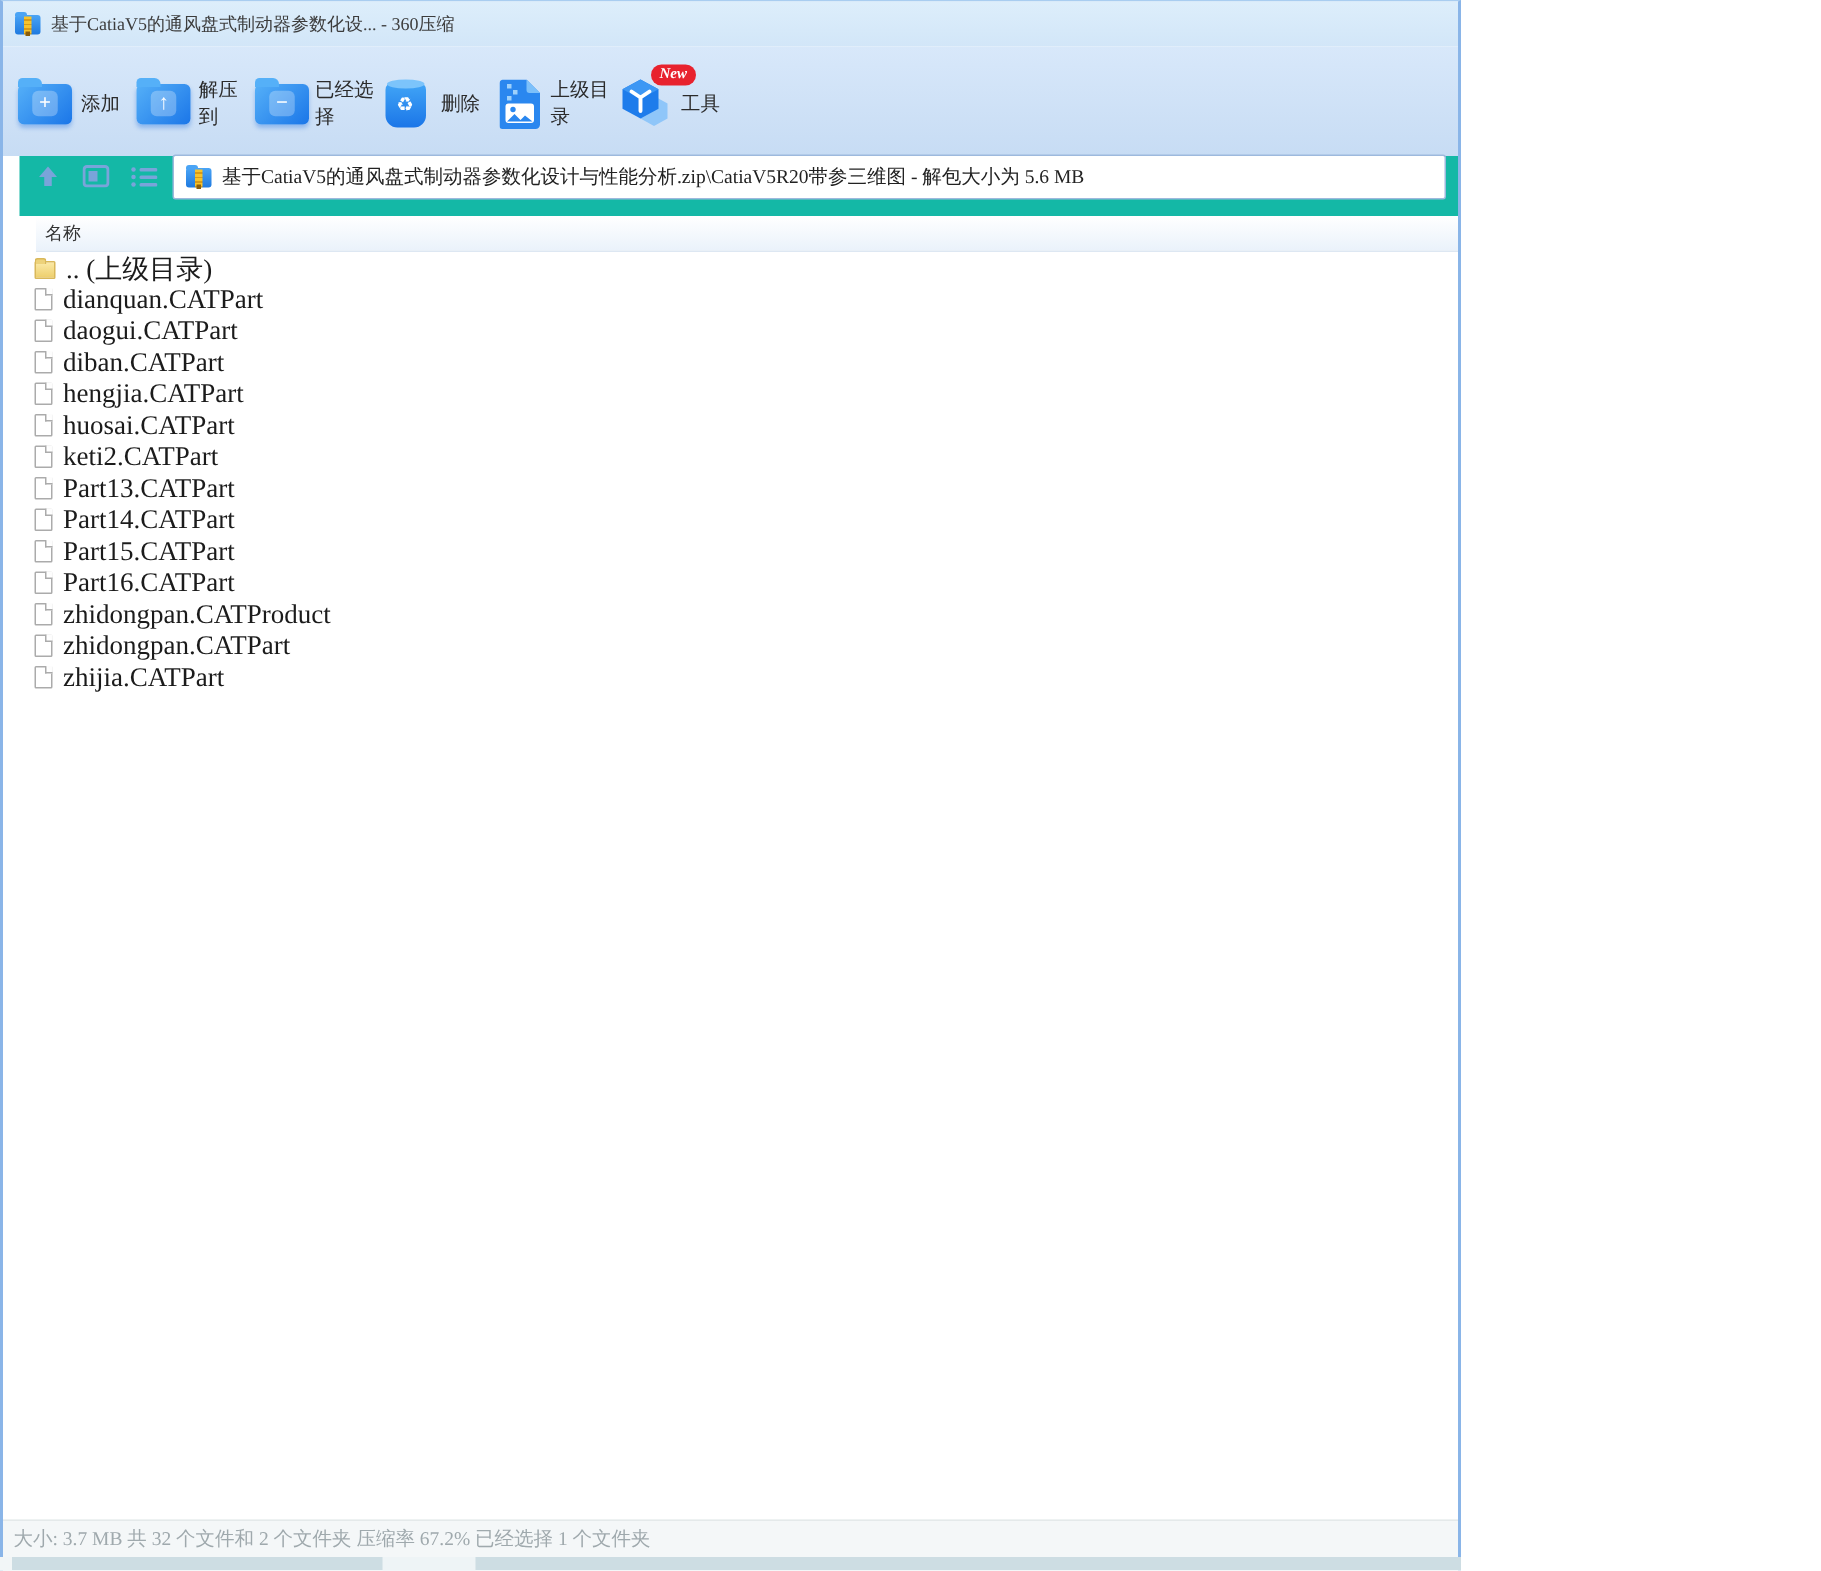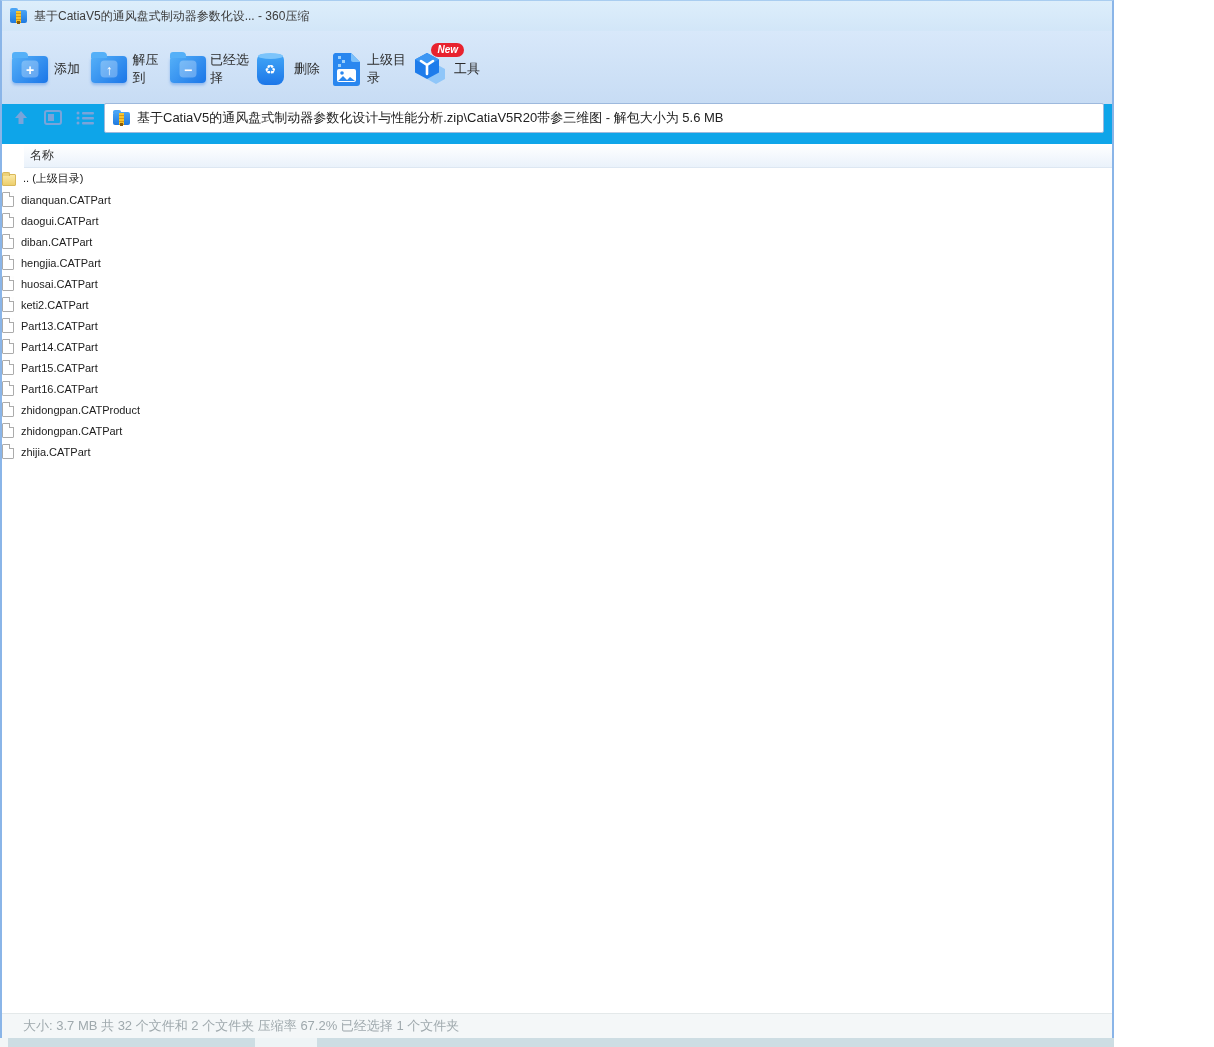--- a/index.html
+++ b/index.html
@@ -1,22 +1,23 @@
 <!DOCTYPE html>
 <html><head>
 <meta charset="utf-8">
 <style>
   * { box-sizing: border-box; margin: 0; padding: 0; }
   html,body { width: 1214px; height: 1047px; overflow: hidden; }
   body { font-family: "Liberation Sans", "DejaVu Sans", sans-serif; background:#fff; }
 
   .window {
-    position: relative; width: 1114px; height: 1047px;
+    position: relative; width: 974px; height: 1047px;
     border-left: 2px solid #8ab5e8; border-right: 2px solid #8ab5e8; border-top: 1px solid #a9cdf0;
     background: #fff;
+    font-family: Liberation Serif, serif;
   }
 
   
   .titlebar {
     height: 30px; display: flex; align-items: center; gap: 7px; padding-left: 8px;
     background: linear-gradient(#ddeefb, #d2e6f8);
   }
   .titlebar .title { font-size: 12px; color: #3c3c3c; }
 
   
@@ -86,41 +87,41 @@
   }
   .ai-sq {
     width: 31px; height: 31px; border-radius: 8px;
     background: linear-gradient(135deg, #c468f2 0%, #8e6bf7 40%, #3e8ffa 100%);
     display: flex; align-items: center; justify-content: center;
     color: #fff; font-weight: bold; font-size: 13px;
   }
 
   
   .addressbar {
-    height: 40px; background: #0ea5e9; display: flex; align-items: center; padding: 0 8px 13px 6px; gap: 6px;
+    height: 40px; background: #14b8a6; display: flex; align-items: center; padding: 0 8px 13px 6px; gap: 6px; margin-left: 11px;
   }
   .nav-ic { width: 26px; height: 26px; display: flex; align-items: center; justify-content: center; cursor: pointer; border-radius: 3px; flex: 0 0 auto; }
   .addr-field {
     flex: 1; height: 30px; background: #fff; border: 1px solid #9db9dd; border-radius: 2px;
     display: flex; align-items: center; gap: 7px; padding: 0 8px; overflow: hidden;
   }
   .addr-field .path { font-size: 13px; color: #222; white-space: nowrap; }
 
   
   .listheader {
     height: 24px; background: linear-gradient(#ffffff, #eaf2fb);
     border-bottom: 1px solid #dde7f2; display: flex; align-items: center; padding-left: 6px; margin-left: 22px;
   }
   .listheader .h { font-size: 12px; color: #333; }
 
   
   .filelist { background: #fff; }
   .row {
-    height: 21px; display: flex; align-items: center; gap: 7px; padding-left: 0; cursor: default;
-    font-size: 11px; color: #1b1b1b; white-space: nowrap;
+    height: 21px; display: flex; align-items: center; gap: 7px; padding-left: 21px; cursor: default;
+    font-size: 18px; color: #1b1b1b; white-space: nowrap;
   }
 
   .ficon {
     position: relative; width: 12px; height: 15px; background: #fff; border: 1px solid #ababab;
     border-radius: 1px; flex: 0 0 auto;
   }
   .ficon:before {
     content: ""; position: absolute; top: -1px; right: -1px; width: 4px; height: 4px;
     background: #fff; border-left: 1px solid #ababab; border-bottom: 1px solid #ababab;
   }
@@ -134,21 +135,21 @@
   }
   .foldericon:before {
     content: ""; position: absolute; left: -1px; top: -3px; width: 6px; height: 3px;
     border-radius: 2px 2px 0 0; background: #edd27a; border: 1px solid #d9b85a; border-bottom: none;
   }
 
   
   .statusbar {
     position: absolute; left: 0; right: 0; bottom: 9px; height: 25px;
     background: #f4f7f8; border-top: 1px solid #e4e9ea;
-    display: flex; align-items: center; padding-left: 21px;
+    display: flex; align-items: center; padding-left: 7px;
   }
   .statusbar .st { font-size: 13px; color: #9fa9ad; }
   .bottomstrip { position: absolute; left: -2px; right: -2px; bottom: 0; height: 9px; background: #cdddE3; }
   .bottomstrip .thumb { position: absolute; left: 255px; top: 0; width: 62px; height: 9px; background: #eef4f6; }
   .bottomstrip .edge { position: absolute; left: 0; top: 0; width: 8px; height: 9px; background: #f2f6f7; }
 </style>
 </head>
 <body>
 
 <div class="window">

